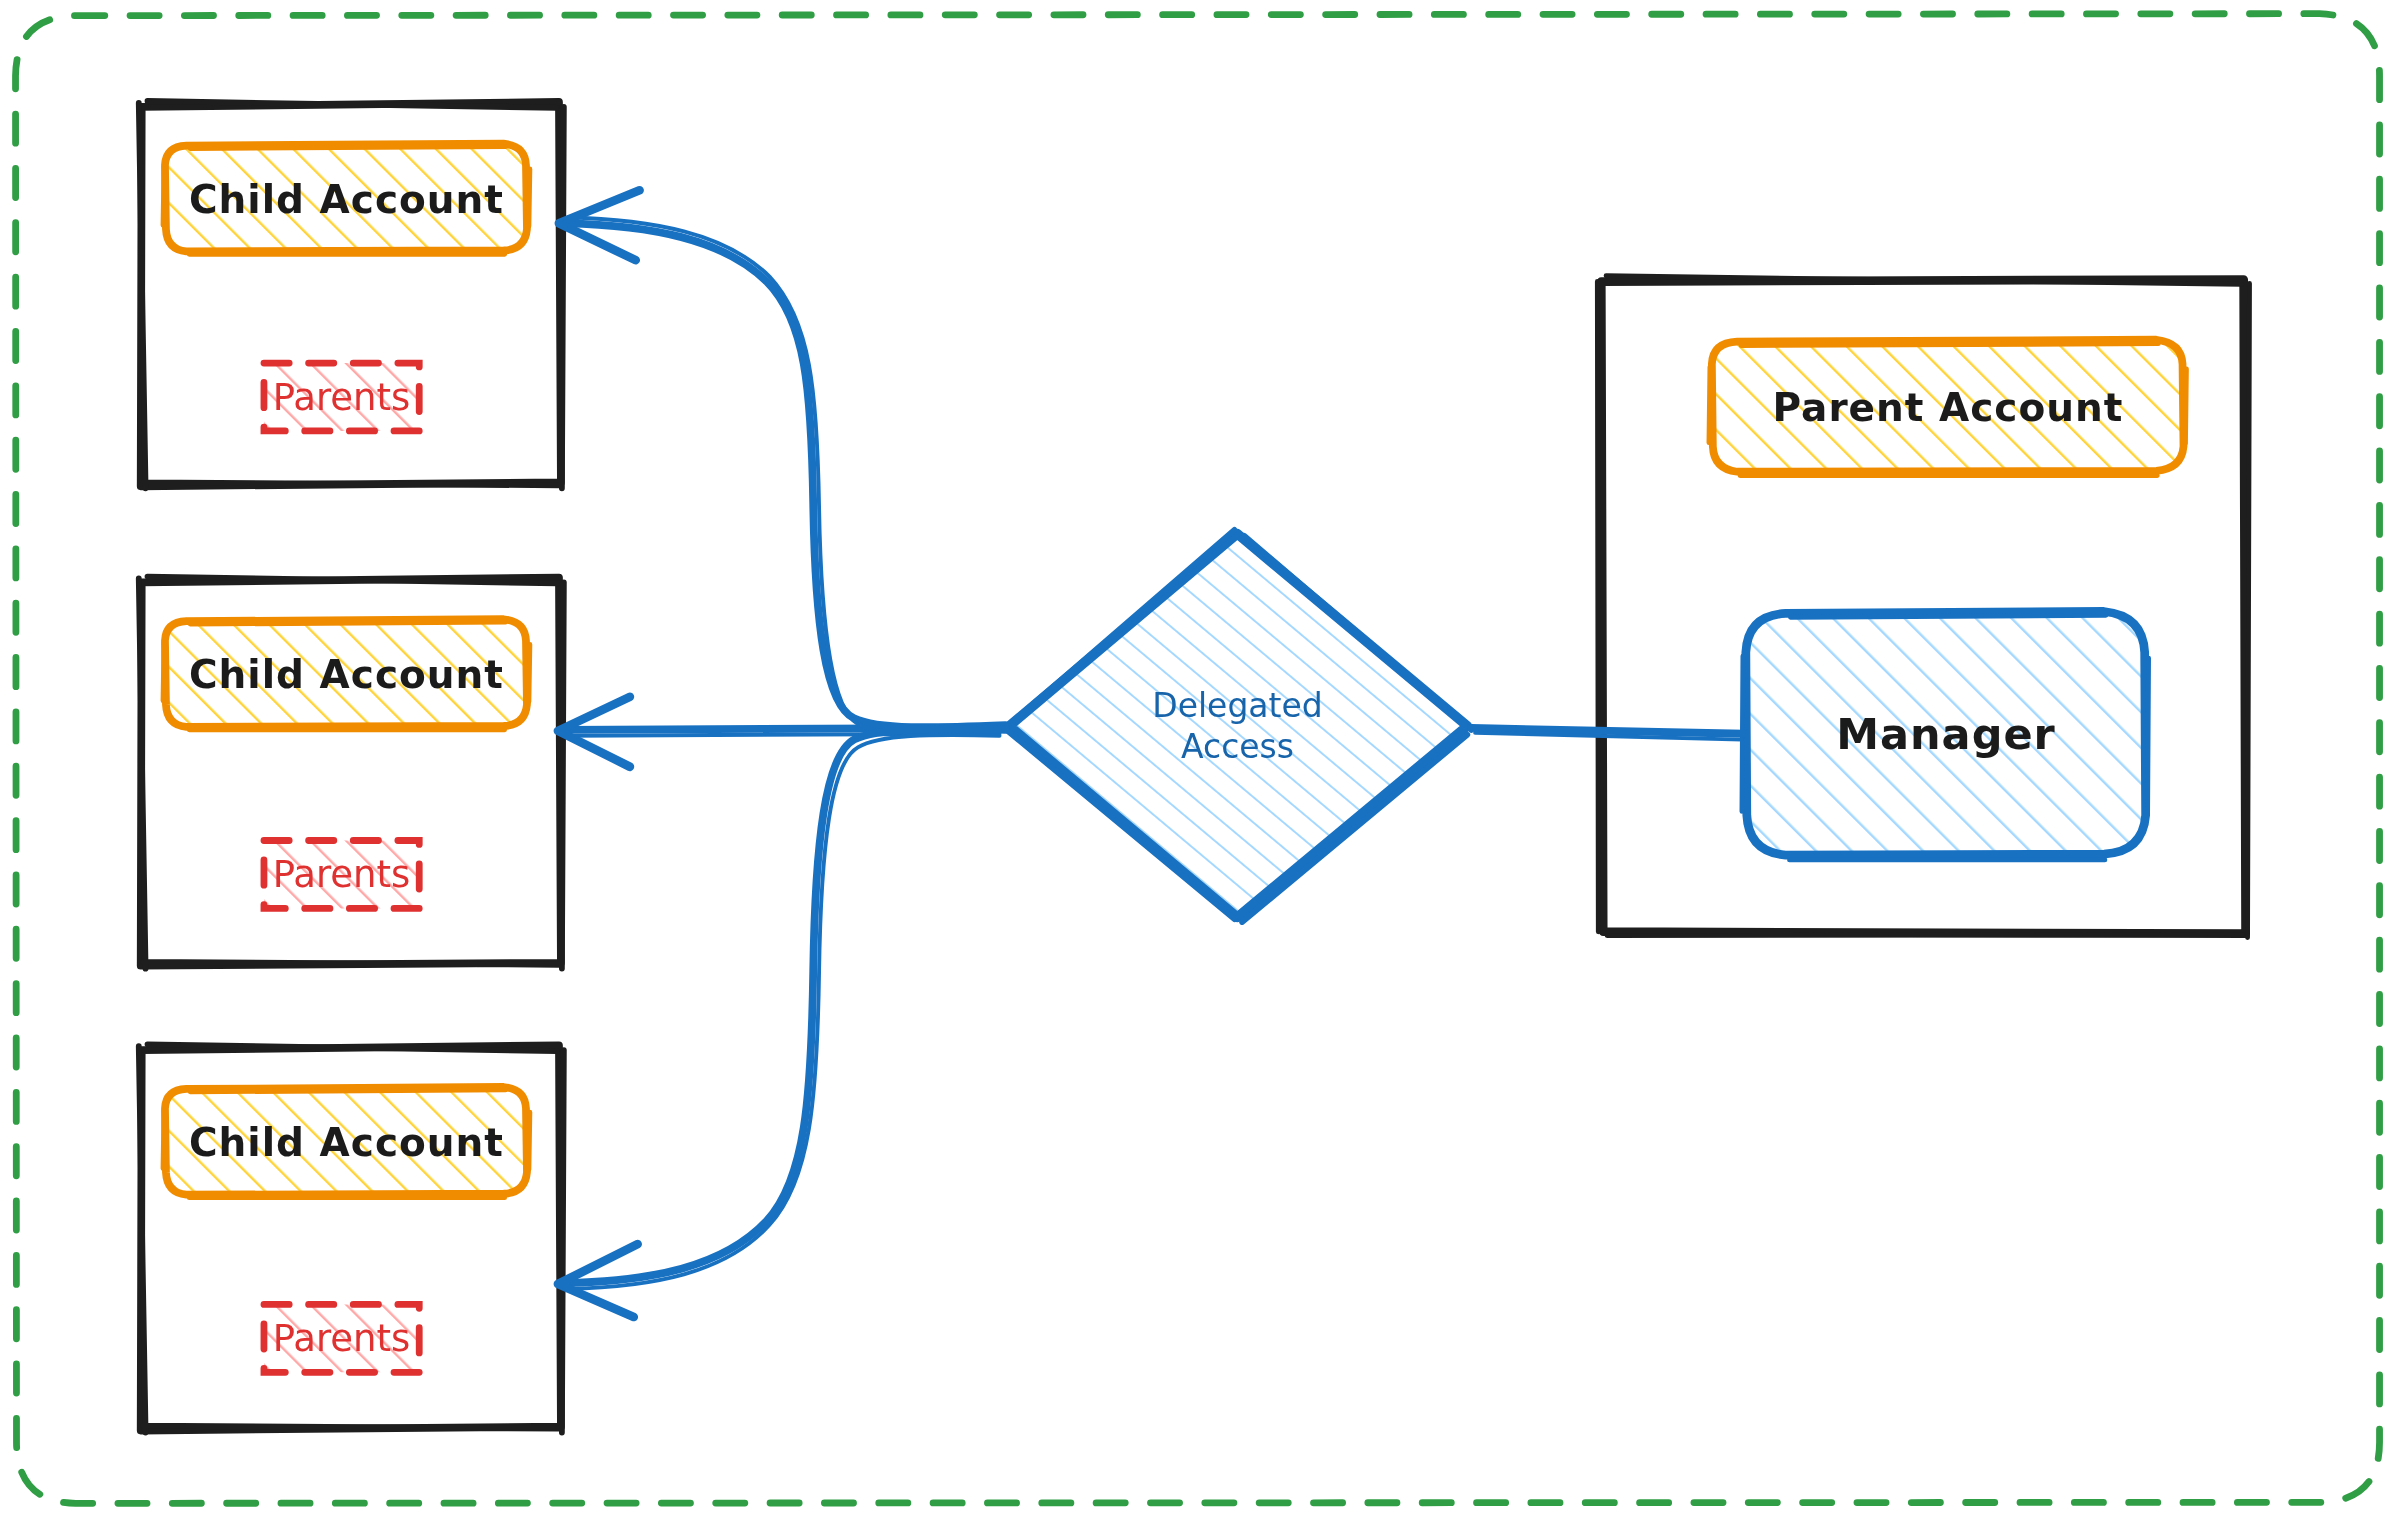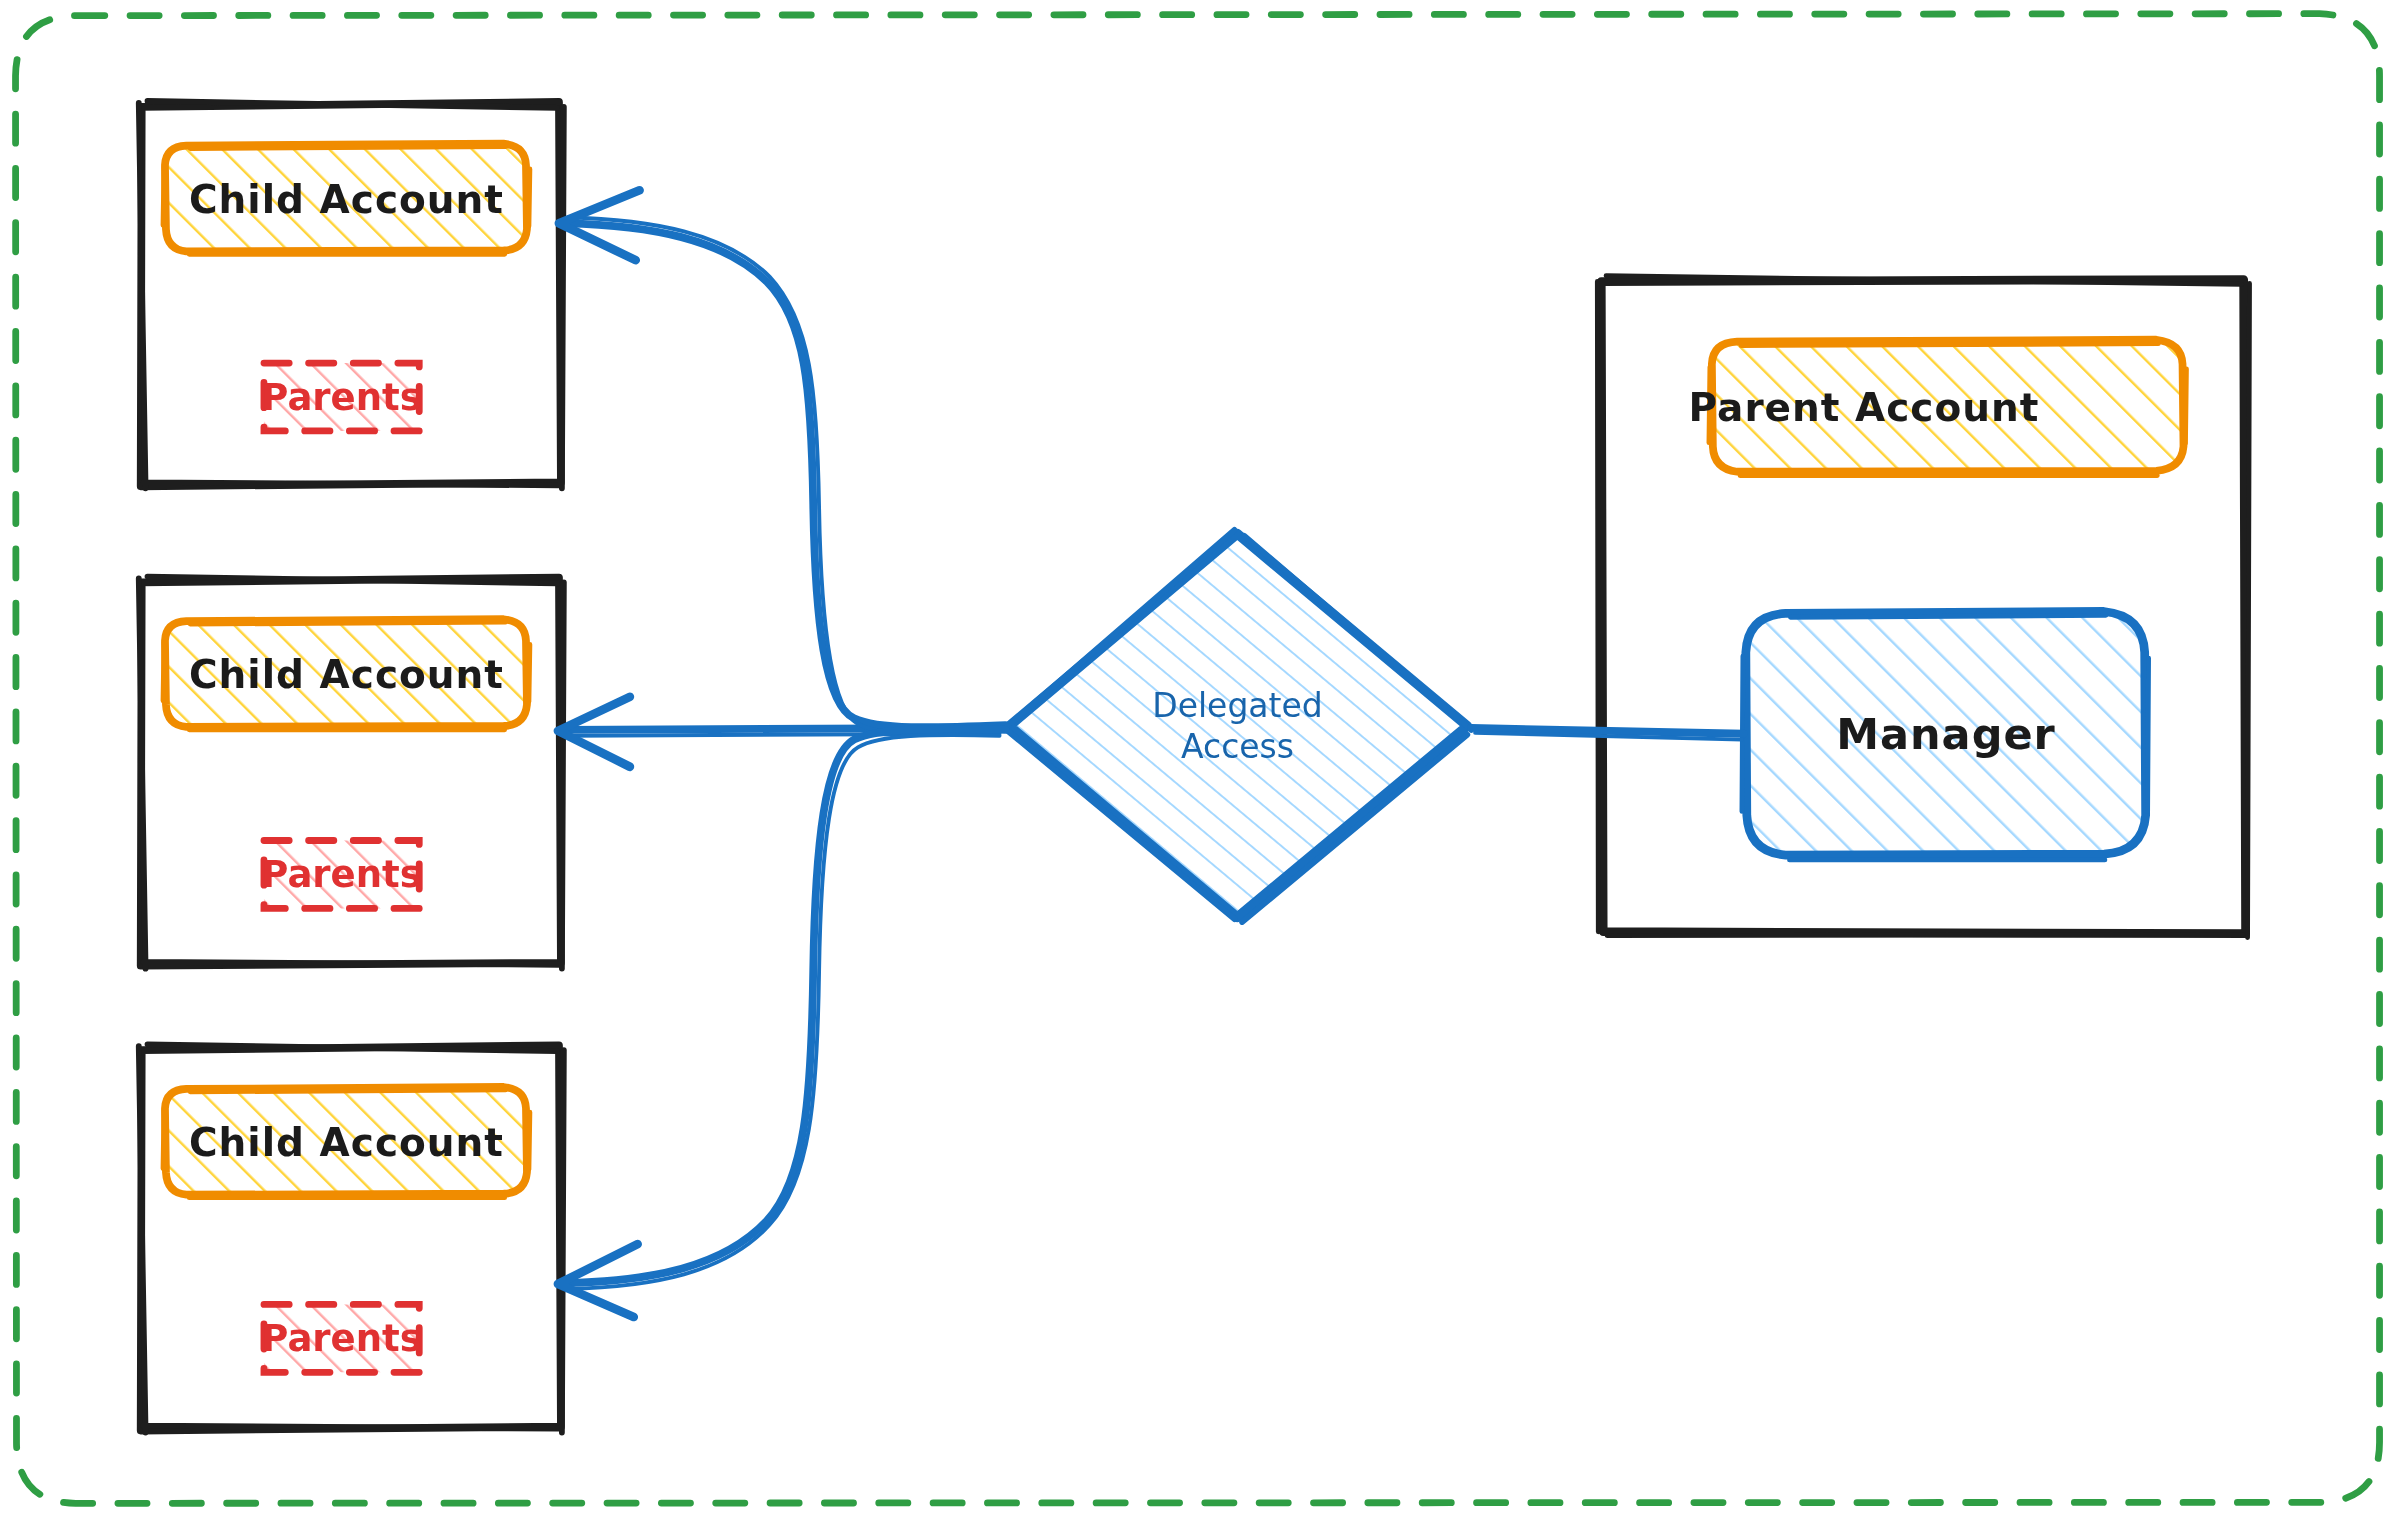--- a/index.html
+++ b/index.html
@@ -33,21 +33,21 @@
     pointer-events: none;
     white-space: pre-line;
   }
   .lbl-dark {
     color: #1b1b1b;
     font-weight: 700;
     text-align: center;
   }
   .lbl-red {
     color: #e03131;
-    font-weight: 700;
+    font-weight: 400;
   }
   .lbl-blue {
     color: #1864ab;
     font-weight: 400;
   }
   .t-child { font-size: 39px; letter-spacing: 1px; }
   .t-parent-acc { font-size: 39px; letter-spacing: 1px; }
   .t-parents { font-size: 37px; }
   .t-manager { font-size: 43px; letter-spacing: 1px; }
   .t-diamond { font-size: 33px; line-height: 1.25; }
@@ -156,21 +156,21 @@
 
   <div class="label lbl-dark t-child" style="left:166px; top:146px; width:361px; height:107px;">Child Account</div>
   <div class="label lbl-red t-parents" style="left:264px; top:363px; width:155px; height:68px;">Parents</div>
 
   <div class="label lbl-dark t-child" style="left:166px; top:621px; width:361px; height:107px;">Child Account</div>
   <div class="label lbl-red t-parents" style="left:264px; top:840px; width:155px; height:68px;">Parents</div>
 
   <div class="label lbl-dark t-child" style="left:166px; top:1089px; width:361px; height:107px;">Child Account</div>
   <div class="label lbl-red t-parents" style="left:264px; top:1304px; width:155px; height:68px;">Parents</div>
 
-  <div class="label lbl-dark t-parent-acc" style="left:1628px; top:342px; width:472px; height:130px;">Parent Account</div>
+  <div class="label lbl-dark t-parent-acc" style="left:1712px; top:342px; width:472px; height:130px;">Parent Account</div>
 
   <div class="label lbl-blue t-diamond" style="left:1082px; top:668px; width:311px; height:116px;">Delegated
 Access</div>
 
   <div class="label lbl-dark t-manager" style="left:1746px; top:613px; width:400px; height:242px;">Manager</div>
 
 </div>
 
 
 </body></html>

